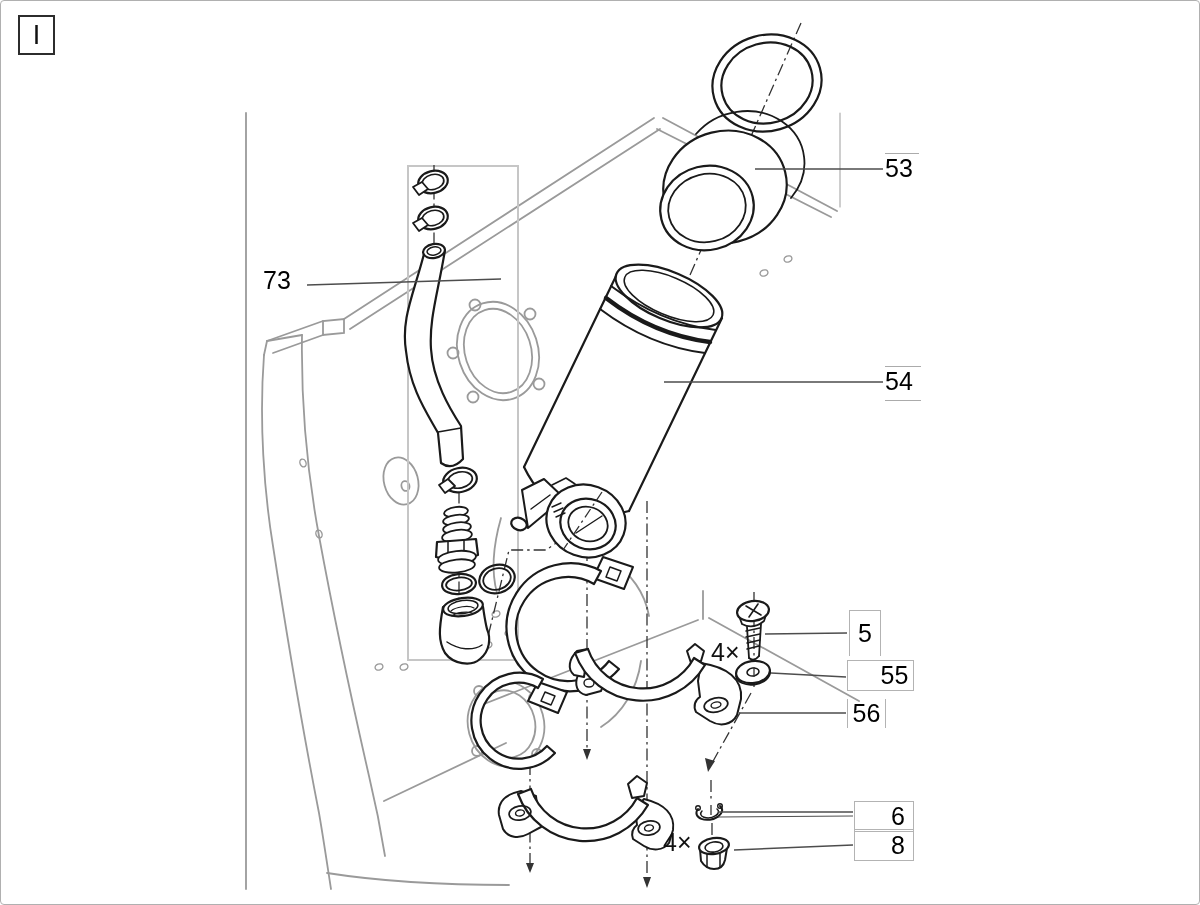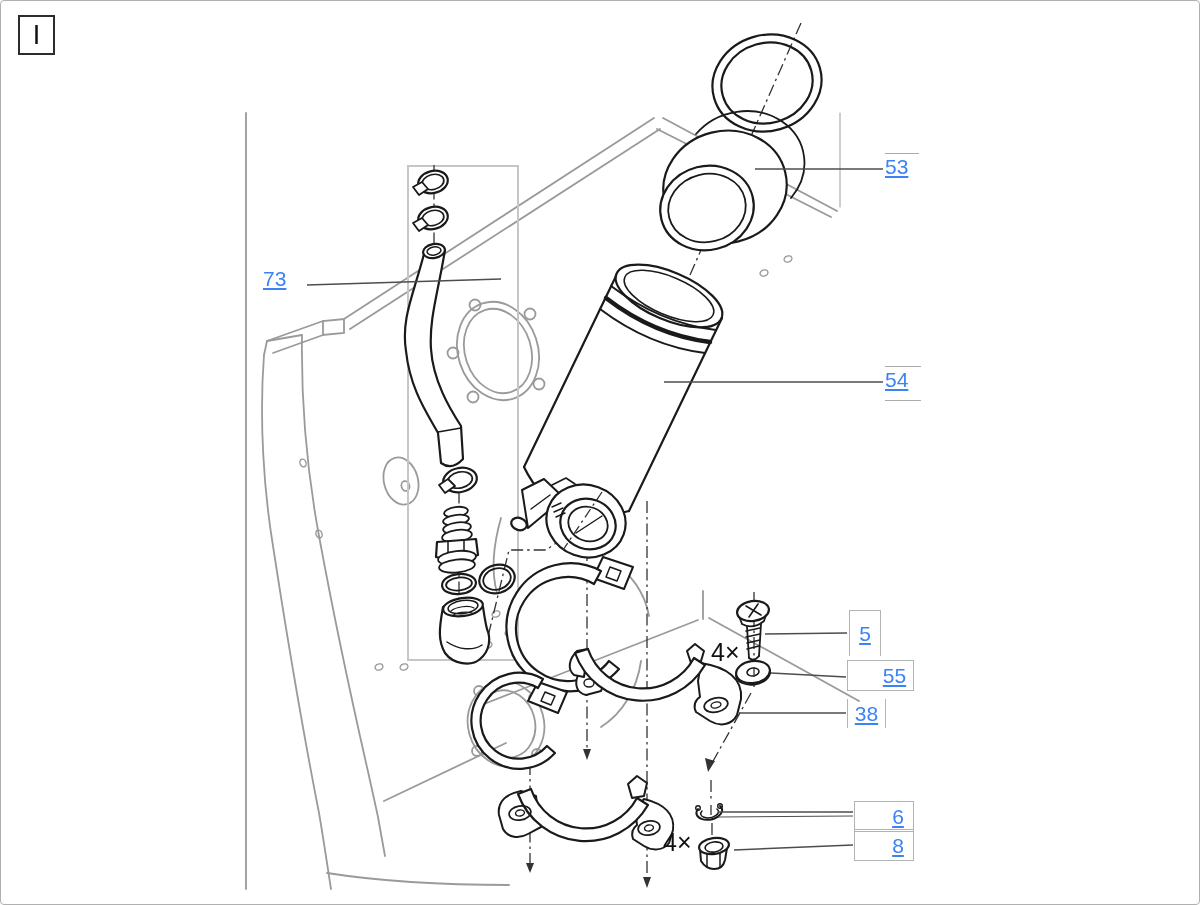--- a/index.html
+++ b/index.html
@@ -3,23 +3,22 @@
 <meta charset="utf-8">
 <style>
   html,body{margin:0;padding:0;background:#fff;}
   .stage{
     position:relative;width:1198px;height:903px;background:#fff;
     border:1px solid #b0b0b0;border-radius:4px;overflow:hidden;
     font-family:"Liberation Sans", sans-serif;color:#111;
   }
   svg.diagram{position:absolute;left:0;top:0;}
   .lbl{
-    position:absolute;font-size:21px;line-height:1;color:#3b82f6;
+    position:absolute;font-size:25px;line-height:1;color:#000000;
     white-space:nowrap;
-    text-decoration:underline;
   }
   .figure-badge{
     position:absolute;left:17px;top:14px;width:33px;height:36px;
     border:2px solid #2c2c2c;display:flex;align-items:center;justify-content:center;
     font-size:27px;font-weight:400;
   }
   .cell{display:flex;align-items:center;justify-content:center;}
   .frame-full{border:1px solid #b3b3b3;padding-left:28px;}
   .frame-sides{border-left:1px solid #b3b3b3;border-right:1px solid #b3b3b3;}
   .frame-sides-top{border-left:1px solid #b3b3b3;border-right:1px solid #b3b3b3;border-top:1px solid #b3b3b3;}
@@ -318,21 +317,21 @@
 <div class="lbl" style="left:884px;top:155px;">53</div>
 
 <div class="tick" style="left:884px;top:365px;width:36px;"></div>
 <div class="lbl" style="left:884px;top:368px;">54</div>
 <div class="tick" style="left:884px;top:399px;width:36px;"></div>
 
 <div class="lbl cell frame-sides-top" style="left:848px;top:609px;width:30px;height:45px;">5</div>
 
 <div class="lbl cell frame-full" style="left:846px;top:659px;width:37px;height:29px;">55</div>
 
-<div class="lbl cell frame-sides" style="left:846px;top:698px;width:37px;height:29px;">38</div>
+<div class="lbl cell frame-sides" style="left:846px;top:698px;width:37px;height:29px;">56</div>
 
 <div class="lbl cell frame-full" style="left:853px;top:800px;width:30px;height:29px;">6</div>
 
 <div class="lbl cell frame-full" style="left:853px;top:828px;width:30px;height:30px;">8</div>
 
 <div class="qty" style="left:710px;top:639px;">4×</div>
 
 <div class="qty" style="left:662px;top:829px;">4×</div>
 
 </div>

